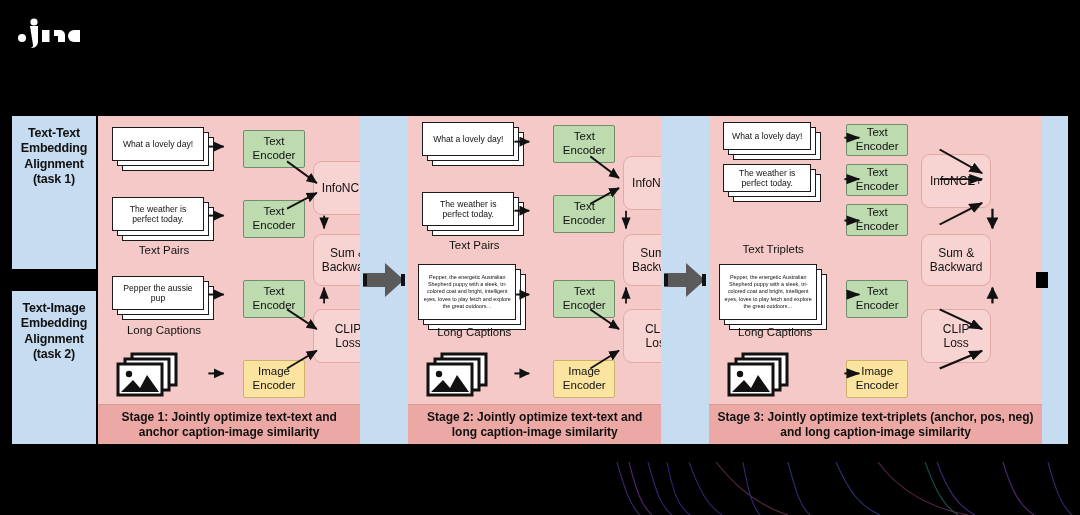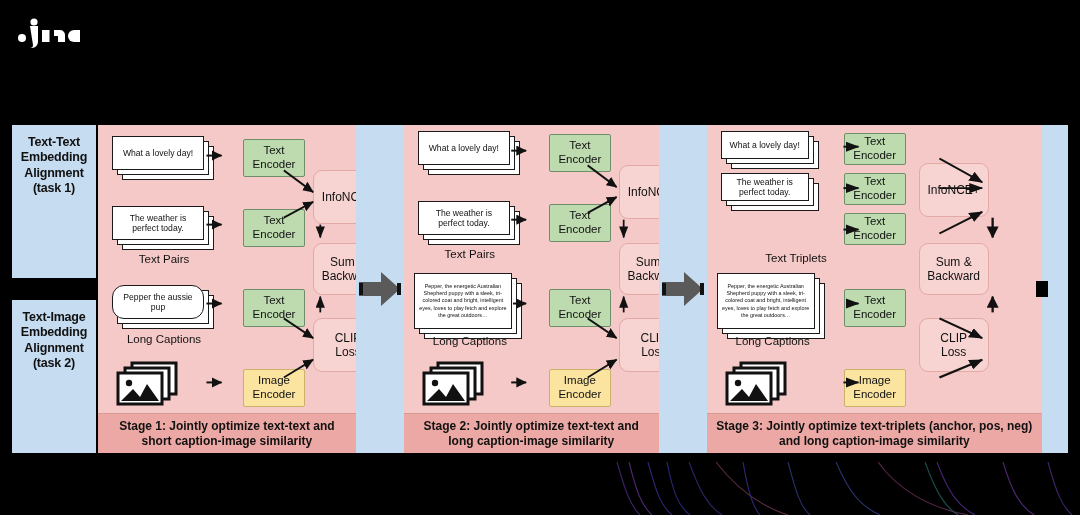--- a/index.html
+++ b/index.html
@@ -13,21 +13,21 @@
   #page { position: relative; width: 1080px; height: 515px; background:#000; }
 
   
   #bg-curves { position:absolute; left:0; top:0; width:1080px; height:515px; }
 
   
   #logo { position:absolute; left:16px; top:18px; width:80px; height:32px; }
 
   
   #diagram {
-    position:absolute; left:10px; top:123px; width:1058px; height:332px;
+    position:absolute; left:10px; top:114px; width:1058px; height:332px;
     display:flex; background:#000;
   }
 
   
   .task-col {
     width:88px; flex:0 0 88px;
     display:flex; flex-direction:column; justify-content:space-between;
     background:#000;
   }
   .task-box {
@@ -189,21 +189,21 @@
               <div class="card-text">The weather is perfect today.</div>
             </div>
           </div>
         </div>
         <div class="stack-label" style="left:14px; top:128px; width:104px;">Text Pairs</div>
 
         <div class="node" style="left:14px; top:160px;">
           <div class="card-stack" style="width:104px;height:46px;">
             <div class="card l3" style="width:92px;height:34px;"></div>
             <div class="card l2" style="width:92px;height:34px;"></div>
-            <div class="card l1" style="width:92px;height:34px;border-radius:12px;">
+            <div class="card l1" style="width:92px;height:34px;">
               <div class="card-text">Pepper the aussie pup</div>
             </div>
           </div>
         </div>
         <div class="stack-label" style="left:10px; top:208px; width:112px;">Long Captions</div>
 
         <div class="img-stack" style="left:18px; top:236px;">
           <svg viewBox="0 0 62 46" width="62" height="46">
             <rect x="16" y="2" width="44" height="31" fill="#fff" stroke="#111" stroke-width="3"></rect>
             <rect x="9" y="7" width="44" height="31" fill="#fff" stroke="#111" stroke-width="3"></rect>
@@ -251,21 +251,21 @@
             <path d="M209 94 L242 78"></path>
             <path d="M250 101 L250 114"></path>
             <path d="M209 196 L242 216"></path>
             <path d="M209 256 L242 238"></path>
             <path d="M250 190 L250 174"></path>
           </g>
         </svg>
       </div>
 
       <div class="stage-caption">
-        <span>Stage 1: Jointly optimize text-text and short caption-image similarity</span>
+        <span>Stage 1: Jointly optimize text-text and anchor caption-image similarity</span>
       </div>
     </div>
 
     <div class="connector">
       <svg class="block-arrow" viewBox="0 0 42 40">
         <path d="M0 13 H22 V3 L41 20 L22 37 V27 H0 Z" fill="#5a5a5a"></path>
         <rect x="-4" y="14" width="8" height="12" fill="#111"></rect>
         <rect x="38" y="14" width="8" height="12" fill="#111"></rect>
       </svg>
     </div>
@@ -388,21 +388,21 @@
         <div class="node" style="left:14px; top:48px;">
           <div class="card-stack" style="width:100px;height:40px;">
             <div class="card l3" style="width:88px;height:28px;"></div>
             <div class="card l2" style="width:88px;height:28px;"></div>
             <div class="card l1" style="width:88px;height:28px;">
               <div class="card-text">The weather is perfect today.</div>
             </div>
           </div>
         </div>
 
-        <div class="stack-label" style="left:8px; top:127px; width:112px;text-align:right;">Text Triplets</div>
+        <div class="stack-label" style="left:8px; top:127px; width:112px;">Text Triplets</div>
 
         <div class="node" style="left:10px; top:148px;">
           <div class="card-stack" style="width:110px;height:66px;">
             <div class="card l3" style="width:98px;height:56px;"></div>
             <div class="card l2" style="width:98px;height:56px;"></div>
             <div class="card l1" style="width:98px;height:56px;">
               <div class="card-text long">Pepper, the energetic Australian Shepherd puppy with a sleek, tri-colored coat and bright, intelligent eyes, loves to play fetch and explore the great outdoors…</div>
             </div>
           </div>
         </div>

